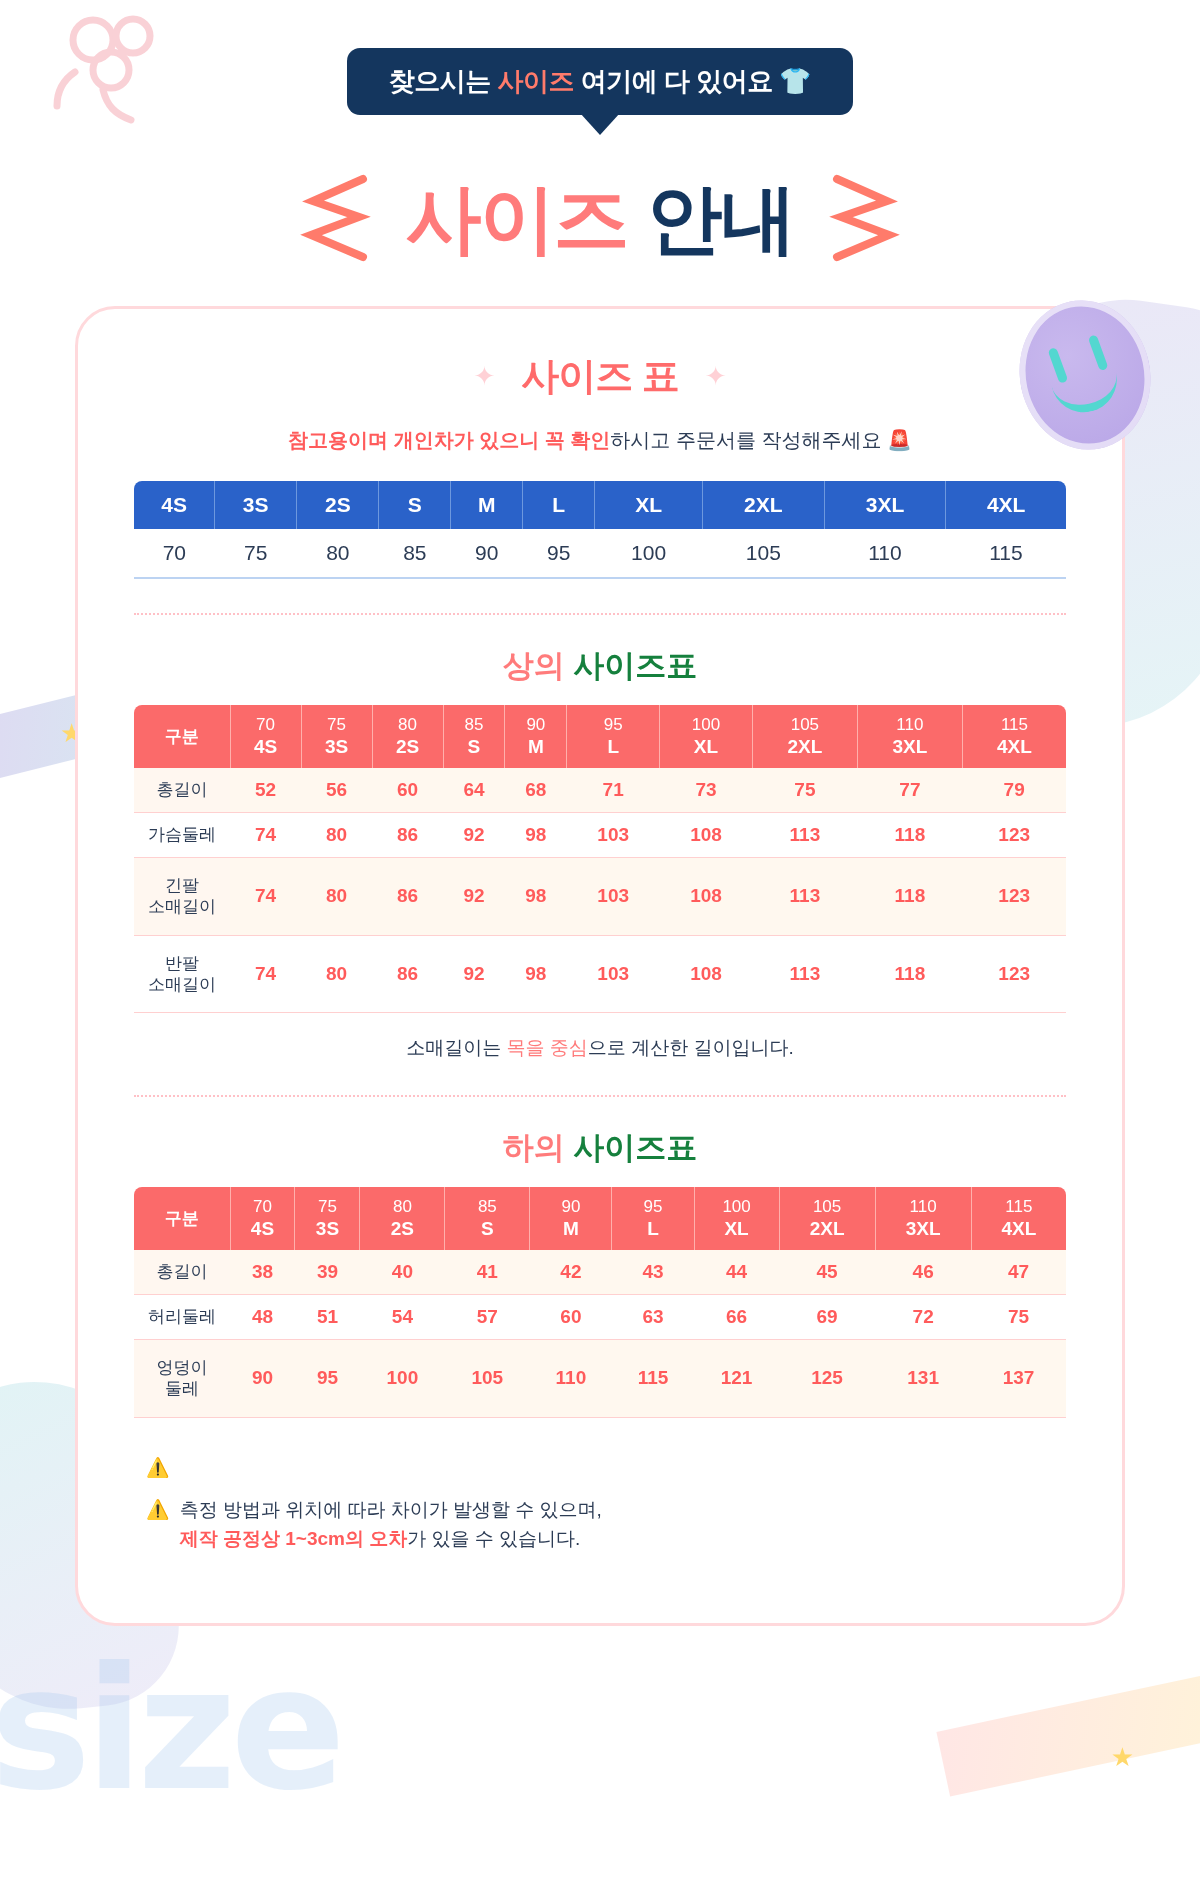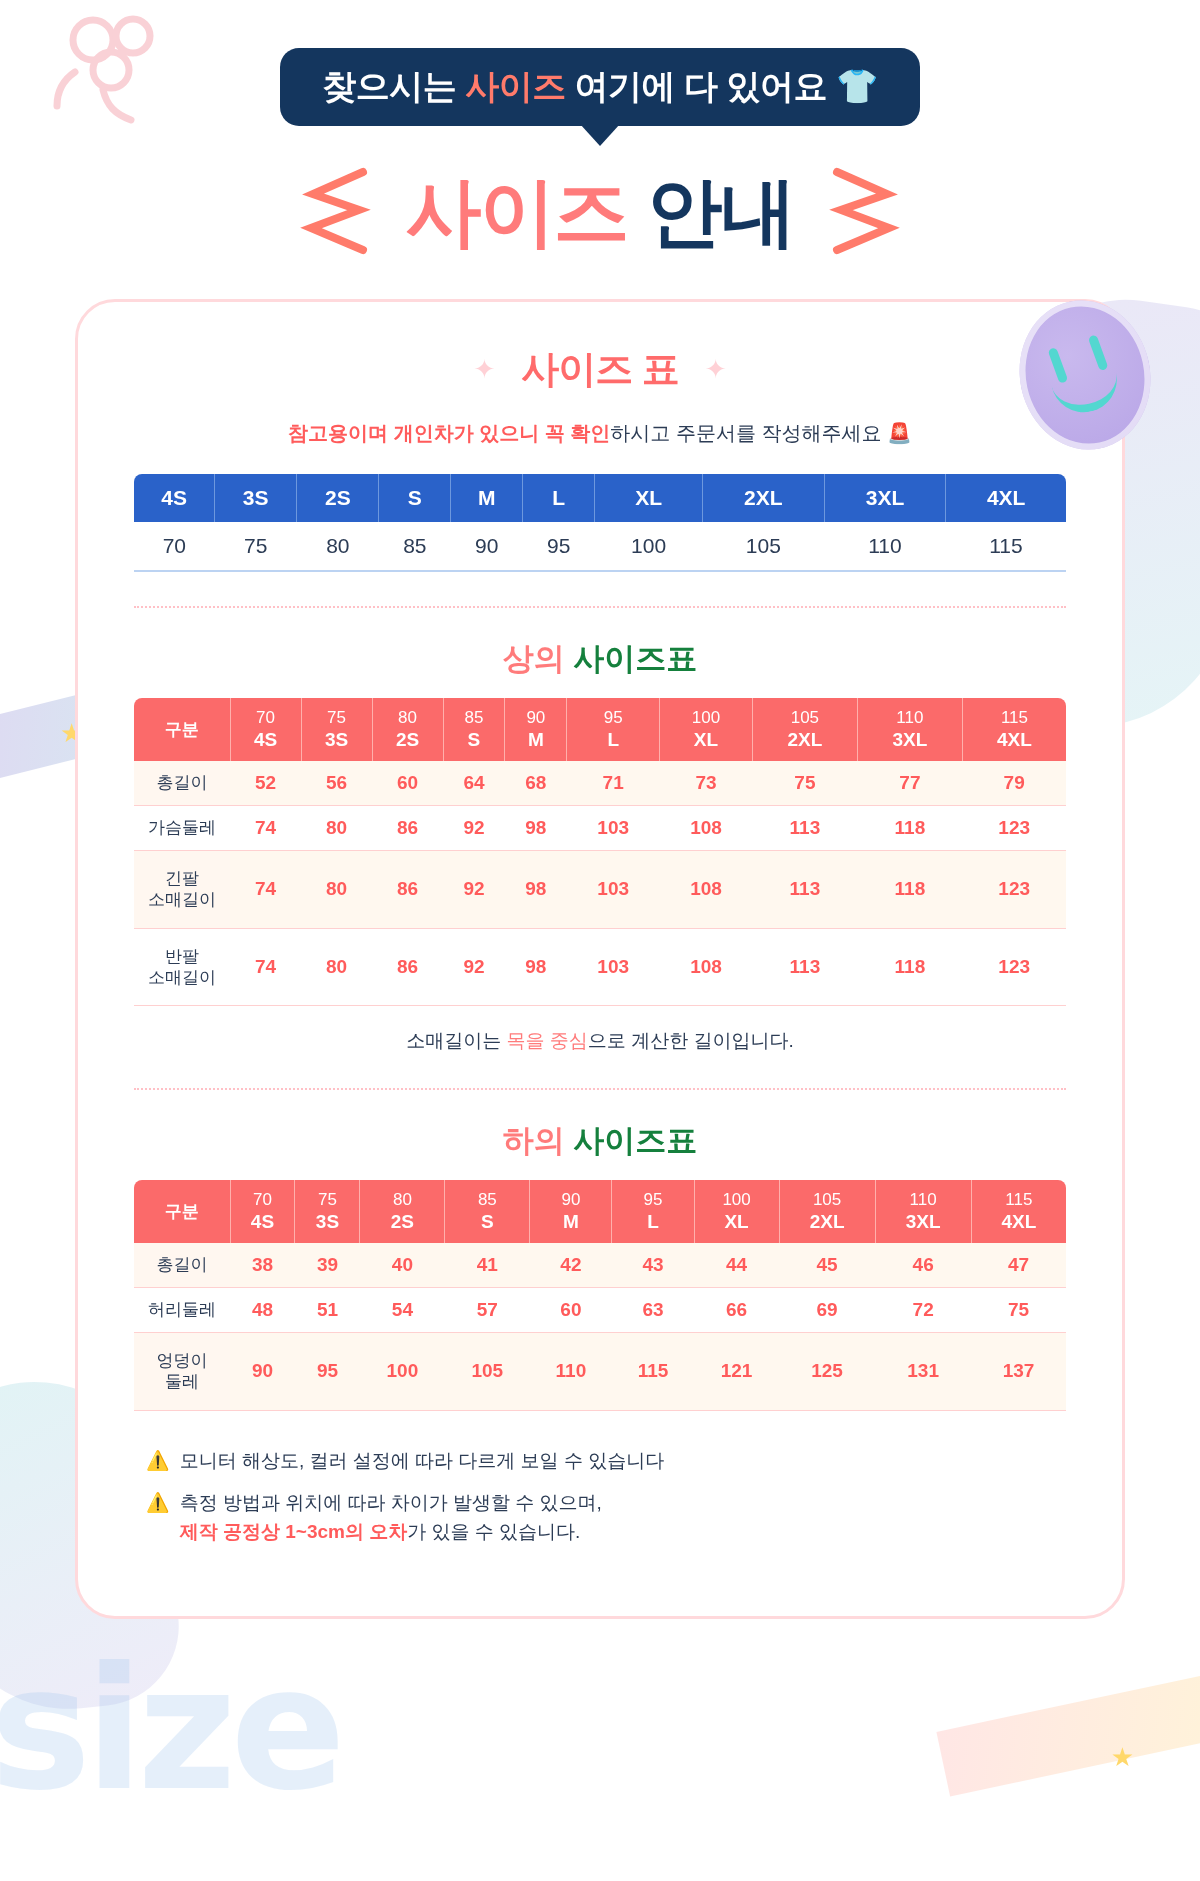--- a/index.html
+++ b/index.html
@@ -56,39 +56,39 @@
     position:absolute; left:30px; top:78px; width:66px; height:34px;
     border-bottom:8px solid #53d7d0; border-radius:0 0 40px 40px;
   }
 
   
   .ribbon-wrap { position:relative; text-align:center; padding-top:48px; }
   .ribbon {
     display:inline-block;
     background:#14365e;
     color:#ffffff;
-    font-size:34px;
+    font-size:26px;
     font-weight:bold;
     padding:16px 42px;
-    border-radius:19px;
+    border-radius:13px;
     letter-spacing:-.5px;
     position:relative;
     z-index:2;
   }
   .ribbon .hl { color:#ff7b6b; }
   .ribbon-tail {
     width:0; height:0; margin:0 auto;
     border-left:20px solid transparent;
     border-right:20px solid transparent;
     border-top:22px solid #14365e;
     position:relative; top:-2px;
   }
   .main-title-row {
     display:flex; align-items:center; justify-content:center; gap:26px;
-    margin-top:14px;
+    margin-top:32px;
   }
   .main-title {
     font-size:76px; font-weight:bold; letter-spacing:-2px;
   }
   .main-title .a { color:#ff7b7b; }
   .main-title .b { color:#14365e; }
 
   
   .card {
     position:relative;
@@ -469,21 +469,20 @@
             <td class="tall">125</td>
             <td class="tall">131</td>
             <td class="tall">137</td>
           </tr>
         </tbody>
       </table>
 
     <div class="notices">
       <div class="notice">
         <span class="warn">⚠️</span>
-        <span>모니터 해상도, 컬러 설정에 따라 다르게 보일 수 있습니다</span>
       </div>
       <div class="notice">
         <span class="warn">⚠️</span>
         <span>
           <span>측정 방법과 위치에 따라 차이가 발생할 수 있으며,</span><br>
           <span class="bold-red">제작 공정상 1~3cm의 오차</span><span>가 있을 수 있습니다.</span>
         </span>
       </div>
     </div>
 

